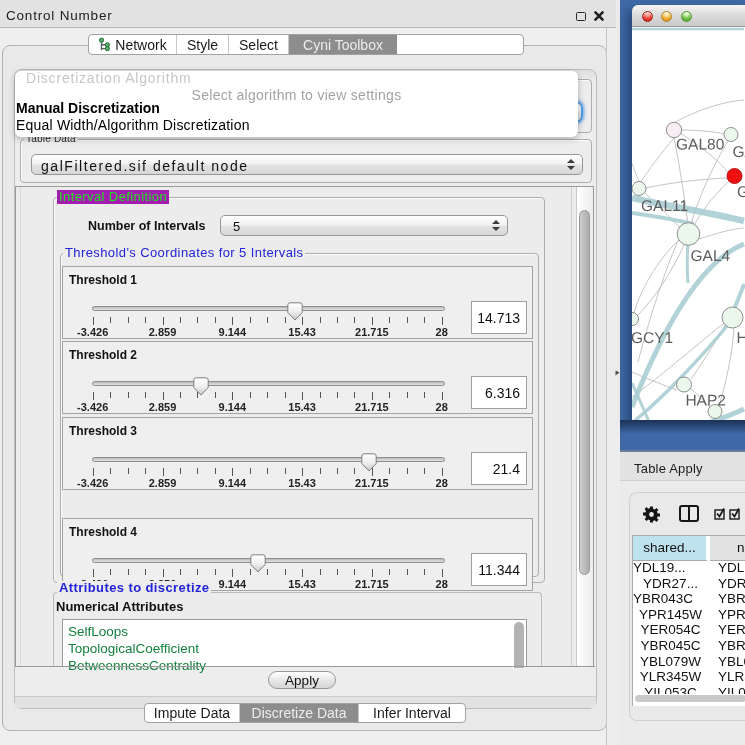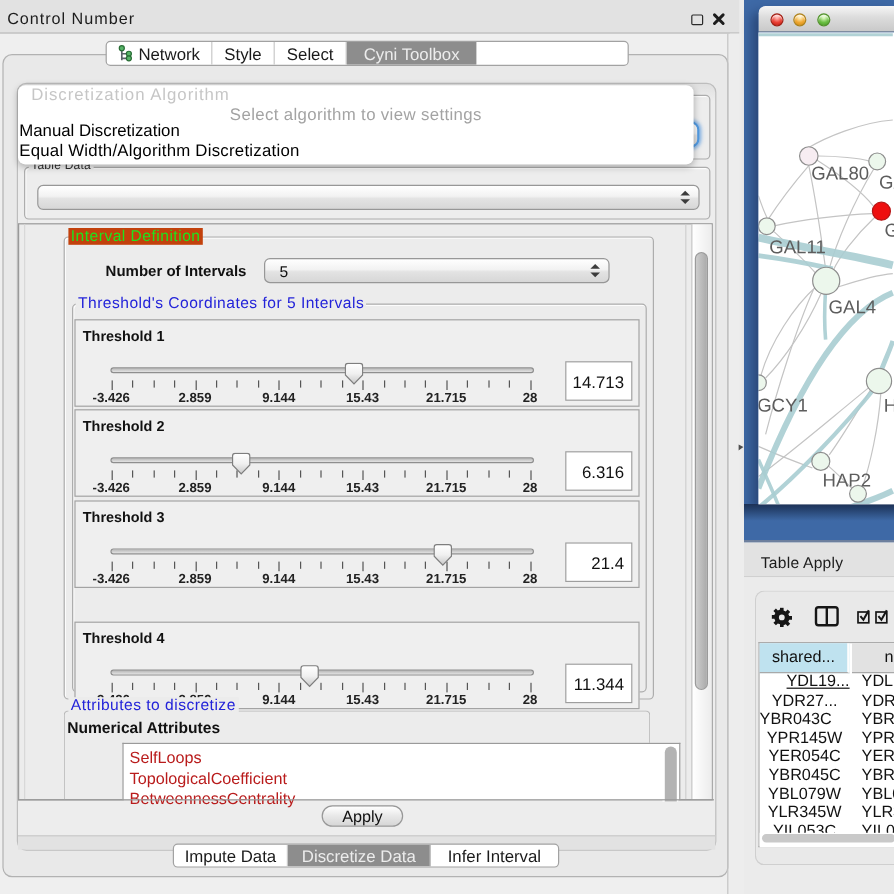--- a/index.html
+++ b/index.html
@@ -66,36 +66,37 @@
 <div class="combo" style="left:31px; top:101px; width:552px; height:22px; border:2px solid #539be2; border-radius:7px; box-shadow:0 0 3px 1.5px rgba(100,160,225,0.75);">
   <div class="arr">
       <span class="up"></span>
       <span class="dn"></span>
     </div>
 </div>
 
 <div class="gbox" style="left:20px; top:139px; width:572px; height:44px;"></div>
 <div class="grouplabel" style="left:24px; top:132px; font-size:10px; letter-spacing:0.2px; color:#2c2c2c;">Table Data</div>
 <div class="combo" style="left:31px; top:154px; width:552px; height:21px;">
+  <div style="position:absolute; left:9px; top:2.5px; font-size:14px; letter-spacing:1.55px;">galFiltered.sif default node</div>
   <div class="arr">
       <span class="up"></span>
       <span class="dn"></span>
     </div>
 </div>
 
 <div class="abs" style="left:15px; top:186px; width:579px; height:481px; border:1px solid #9a9a9a; background:#ececec;"></div>
 
 <div class="abs" style="left:576px; top:187px; width:17px; height:479px; background:linear-gradient(90deg,#ffffff,#ececec); border-left:1px solid #c9c9c9;"></div>
 <div class="abs" style="left:579px; top:210px; width:11px; height:365px; border-radius:6px; background:linear-gradient(90deg,#cdcdcd,#ababab); border:1px solid #9b9b9b;"></div>
 
 <div class="abs" style="left:20px; top:187px; width:1px; height:479px; background:#d8d8d8;"></div>
 <div class="abs" style="left:571px; top:187px; width:1px; height:479px; background:#cfcfcf;"></div>
 
 <div class="gbox" style="left:53px; top:197px; width:492px; height:386px; border-radius:4px;"></div>
-<div class="grouplabel" style="left:57px; top:190px; font-size:13px; letter-spacing:0.4px; color:#1ee41e; background:#c2410c;">Interval Definition</div>
+<div class="grouplabel" style="left:57px; top:190px; font-size:13px; letter-spacing:0.4px; color:#1ee41e; background:#a21caf;">Interval Definition</div>
 
 <div class="abs" style="left:88px; top:219px; font-size:12.5px; font-weight:bold; color:#111;">Number of Intervals</div>
 <div class="combo" style="left:220px; top:215px; width:288px; height:21px;">
   <div style="position:absolute; left:12px; top:3px;">5</div>
   <div class="arr">
       <span class="up"></span>
       <span class="dn"></span>
     </div>
 </div>
 
@@ -265,24 +266,24 @@
         <stop offset="0" stop-color="#ffffff"></stop>
           <stop offset="0.5" stop-color="#f0f0f0"></stop>
           <stop offset="1" stop-color="#c8c8c8"></stop>
       </linearGradient>
       </defs>
     </svg>
   <div class="tfield">11.344</div>
 </div>
 
 <div class="abs" style="left:53px; top:592px; width:489px; height:75px; border:1px solid #b9b9b9; border-bottom:none; border-radius:4px 4px 0 0;"></div>
-<div class="grouplabel" style="left:57px; top:581px; font-size:13px; letter-spacing:0.4px; color:#2323d9; background:#ececec;">Attributes to discretize</div>
+<div class="grouplabel" style="left:57px; top:581px; font-size:13px; letter-spacing:0.4px; color:#2323d9; background:#ececec;font-weight:bold;">Attributes to discretize</div>
 <div class="abs" style="left:56px; top:599px; font-size:13px; font-weight:bold; color:#111;">Numerical Attributes</div>
 
-<div class="abs" style="left:62px; top:619px; width:465px; height:48px; background:#fff; border:1px solid #9a9a9a; border-bottom:none; font-size:13.5px; color:#b91c1c;margin-left:40px;">
+<div class="abs" style="left:62px; top:619px; width:465px; height:48px; background:#fff; border:1px solid #9a9a9a; border-bottom:none; font-size:13.5px; color:#15803d;">
   <div style="position:absolute; left:5px; top:4px;">SelfLoops</div>
   <div style="position:absolute; left:5px; top:21px;">TopologicalCoefficient</div>
   <div style="position:absolute; left:5px; top:38px;">BetweennessCentrality</div>
   <div style="position:absolute; right:1px; top:0; width:13px; height:48px; background:#fff;"></div>
   <div style="position:absolute; right:2px; top:2px; width:10px; height:46px; background:#b3b3b3; border-radius:5px 5px 0 0;"></div>
 </div>
 
 <div class="abs" style="left:15px; top:666px; width:580px; height:1px; background:#9a9a9a;"></div>
 
 <div class="abs" style="left:268px; top:671px; width:68px; height:18px; border:1px solid #979797; border-radius:9px;
@@ -290,21 +291,21 @@
 
 <div class="seg" style="left:144px; top:703px; width:322px; height:20px;">
   <div style="width:95px;">Impute Data</div>
   <div class="sel" style="width:119px;">Discretize Data</div>
   <div style="width:106px;">Infer Interval</div>
 </div>
 
 <div class="abs" style="left:15px; top:71px; width:563px; height:66px; background:#ffffff;
      border-radius:6px; box-shadow:0 2px 6px rgba(0,0,0,0.28); z-index:50;"></div>
 <div class="abs" style="left:15px; top:87px; width:563px; text-align:center; font-size:14px; letter-spacing:0.3px; color:#a3a3a3; z-index:51;">Select algorithm to view settings</div>
-<div class="abs" style="left:16px; top:100px; font-size:14px; font-weight:normal; color:#000; z-index:51;">Manual Discretization</div>
+<div class="abs" style="left:16px; top:100px; font-size:14px; font-weight:bold; color:#000; z-index:51;">Manual Discretization</div>
 <div class="abs" style="left:16px; top:117px; font-size:14px; letter-spacing:0.2px; color:#000; z-index:51;">Equal Width/Algorithm Discretization</div>
 
 <div class="abs" style="left:608px; top:28px; width:12px; height:717px; background:#ededed;"></div>
 <div class="abs" style="left:606px; top:28px; width:1px; height:717px; background:#c4c4c4;"></div>
 <svg class="abs" style="left:615px; top:370px;" width="5" height="6" viewBox="0 0 5 6">
     <path d="M0.5 5.5 L0.5 0.5 L4.5 2.5 Z" fill="#4e4e4e"></path>
   </svg>
 
 <div class="abs" style="left:620px; top:0; width:125px; height:452px; background:#3e69a6;"></div>
 <div class="abs" style="left:632px; top:5px; width:113px; height:415px; box-shadow:-5px 5px 10px rgba(8,16,45,0.38); border-radius:6px 0 0 0;"></div>
@@ -399,21 +400,21 @@
 <svg class="abs" style="left:714px; top:507px;" width="31" height="13" viewBox="0 0 31 13">
   <rect x="1" y="3" width="9" height="9" fill="none" stroke="#161616" stroke-width="1.4"></rect>
   <path d="M3 6.5 L5.5 9.5 L10 1.5" stroke="#161616" stroke-width="1.7" fill="none"></path>
   <rect x="16" y="3" width="9" height="9" fill="none" stroke="#161616" stroke-width="1.4"></rect>
   <path d="M18 6.5 L20.5 9.5 L25 1.5" stroke="#161616" stroke-width="1.7" fill="none"></path>
 </svg>
 
 <div class="abs" style="left:632px; top:535px; width:113px; height:171px; background:#fff; border-left:1px solid #ababab; border-top:1px solid #ababab; border-bottom:1px solid #ababab; font-size:13.5px; color:#111;">
   <div style="position:absolute; left:0; top:0; width:75px; height:25px; background:#bfe2ef; border-right:2px solid #fdfdfd; border-bottom:1px solid #a9a9a9; text-align:center; line-height:24px;">shared...</div>
   <div style="position:absolute; left:77px; top:0; width:36px; height:25px; background:#e2e2e2; border-bottom:1px solid #a9a9a9; padding-left:27px; line-height:24px;">n</div>
-  <div style="position:absolute; left:0; top:24.0px; width:75px; text-align:right;text-decoration:underline;">YDL19...</div>
+  <div style="position:absolute; left:0; top:24.0px; width:75px; text-align:left;">YDL19...</div>
 <div style="position:absolute; left:85px; top:24.0px;">YDL1</div>
 <div style="position:absolute; left:0; top:39.6px; width:75px; text-align:center;">YDR27...</div>
 <div style="position:absolute; left:85px; top:39.6px;">YDR2</div>
 <div style="position:absolute; left:0; top:55.2px; width:75px; ">YBR043C</div>
 <div style="position:absolute; left:85px; top:55.2px;">YBR0</div>
 <div style="position:absolute; left:0; top:70.8px; width:75px; text-align:center;">YPR145W</div>
 <div style="position:absolute; left:85px; top:70.8px;">YPR1</div>
 <div style="position:absolute; left:0; top:86.4px; width:75px; text-align:center;">YER054C</div>
 <div style="position:absolute; left:85px; top:86.4px;">YER0</div>
 <div style="position:absolute; left:0; top:102.0px; width:75px; text-align:center;">YBR045C</div>

